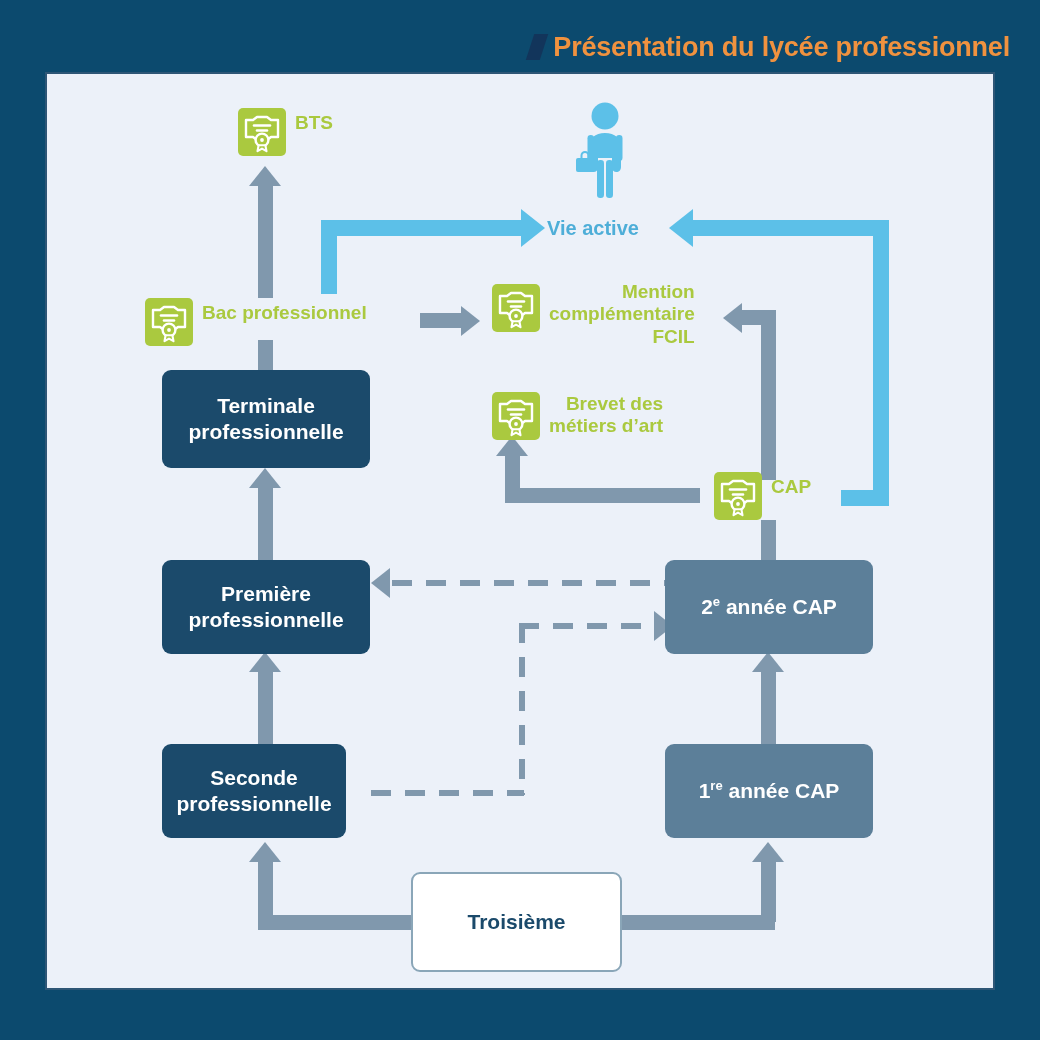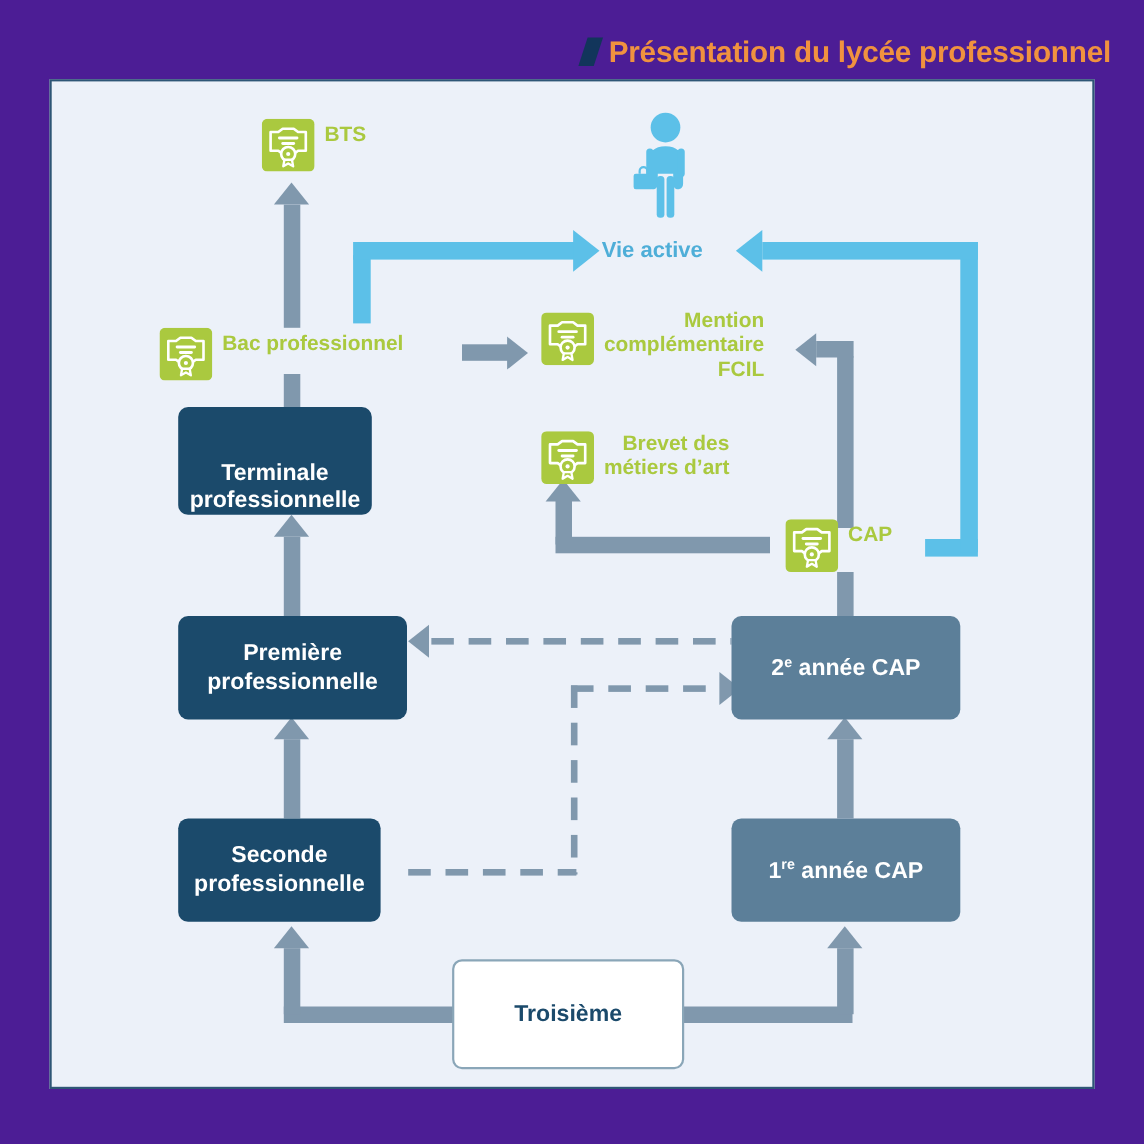--- a/index.html
+++ b/index.html
@@ -7,21 +7,21 @@
     padding: 0;
     background: #eaf0f9;
   }
   body {
     font-family: "Liberation Sans", sans-serif;
   }
   #page {
     position: relative;
     width: 1040px;
     height: 1040px;
-    background: #4c1d95;
+    background: #0c4a6e;
     overflow: hidden;
   }
 
   
   #header {
     position: absolute;
     left: 0; top: 32px;
     width: 1010px;
     text-align: right;
     white-space: nowrap;
@@ -190,21 +190,21 @@
   <div class="tri left-blue" style="left:669px; top:209px;"></div>
 
   <div class="dash-h" style="left:392px; top:580px; width:273px;"></div>
   <div class="tri left-gray" style="left:371px; top:568px;"></div>
 
   <div class="dash-h" style="left:371px; top:790px; width:153px;"></div>
   <div class="dash-v" style="left:519px; top:623px; height:172px;"></div>
   <div class="dash-h" style="left:519px; top:623px; width:147px;"></div>
   <div class="tri right-gray" style="left:654px; top:611px;"></div>
 
-  <div class="box navy" style="left:162px; top:370px; width:176px; height:98px;align-items:flex-end;">
+  <div class="box navy" style="left:162px; top:370px; width:208px; height:98px;">
     <span style="white-space:pre-line;">Terminale
 professionnelle</span>
   </div>
 
   <div class="box navy" style="left:162px; top:560px; width:208px; height:94px;">
     <span style="white-space:pre-line;">Première
 professionnelle</span>
   </div>
 
   <div class="box navy" style="left:162px; top:744px; width:184px; height:94px;">

